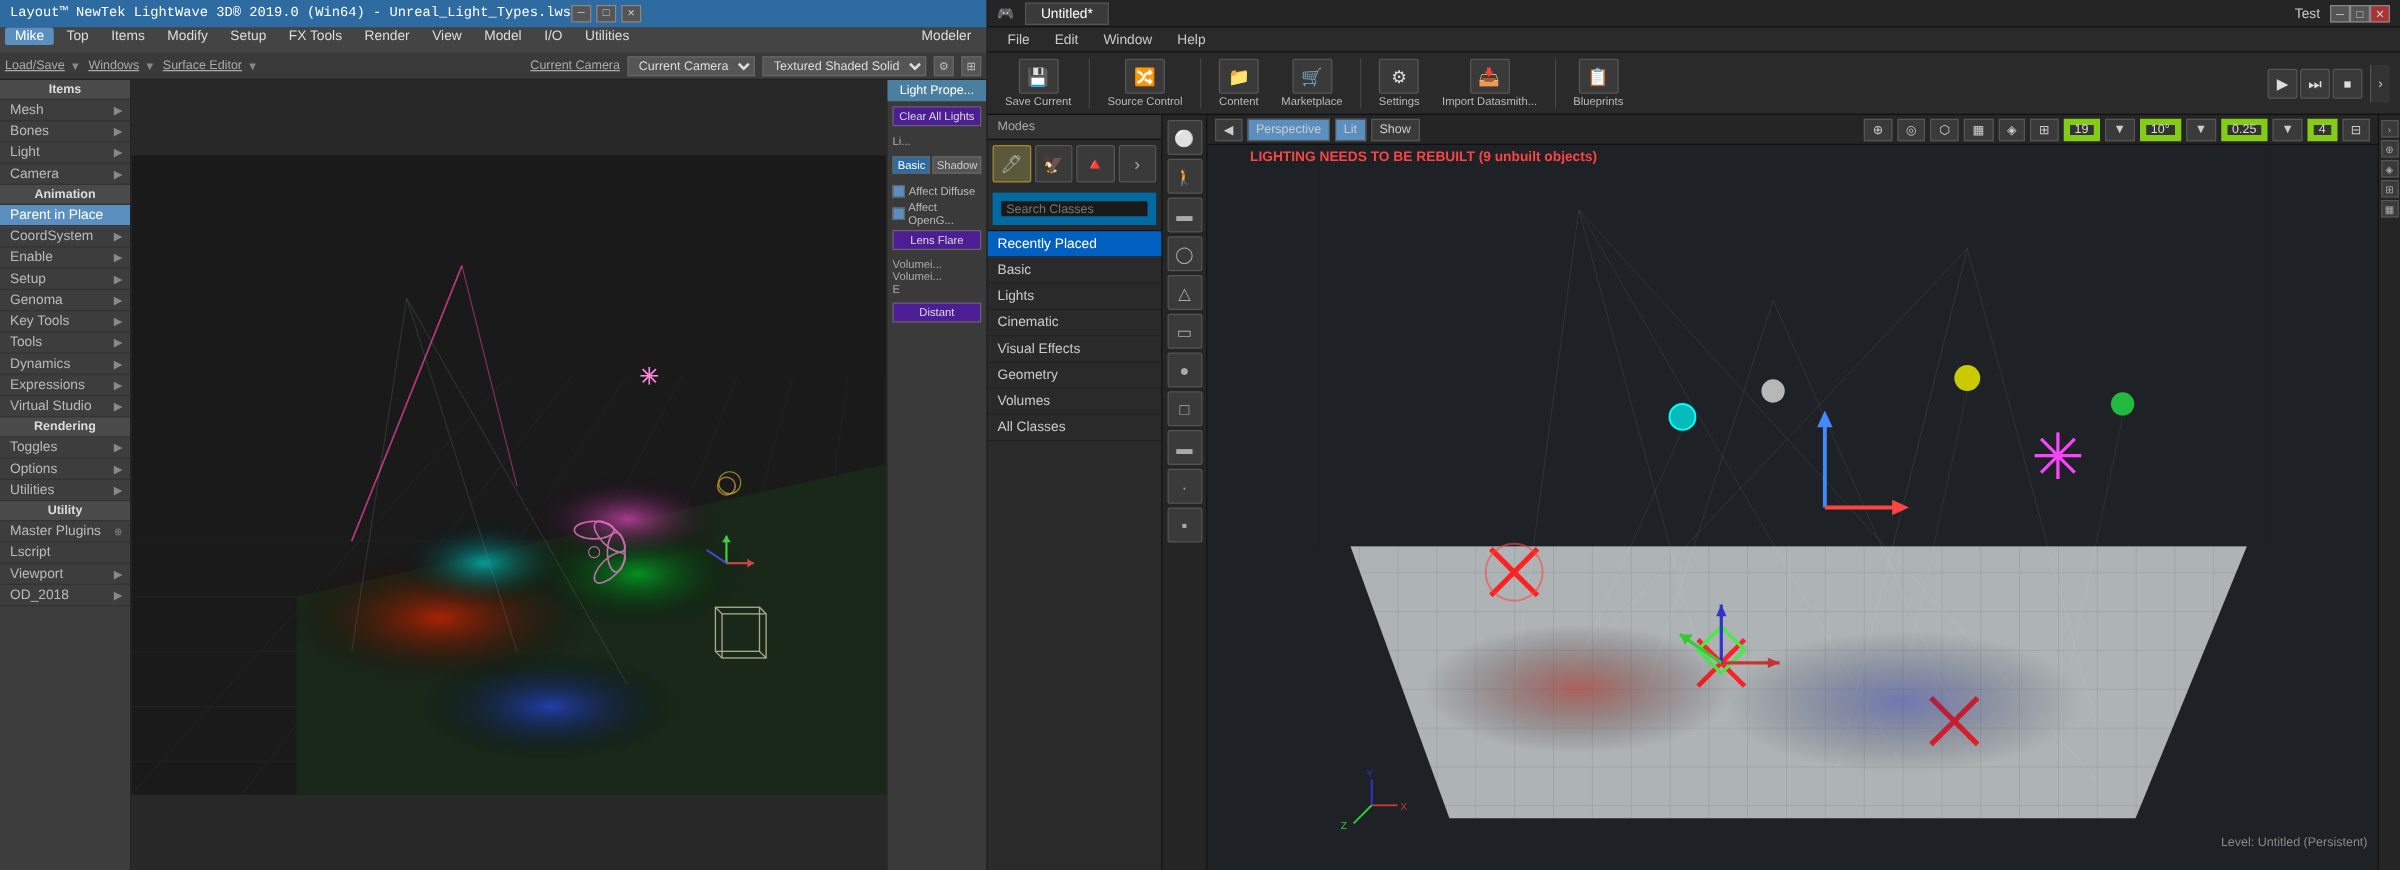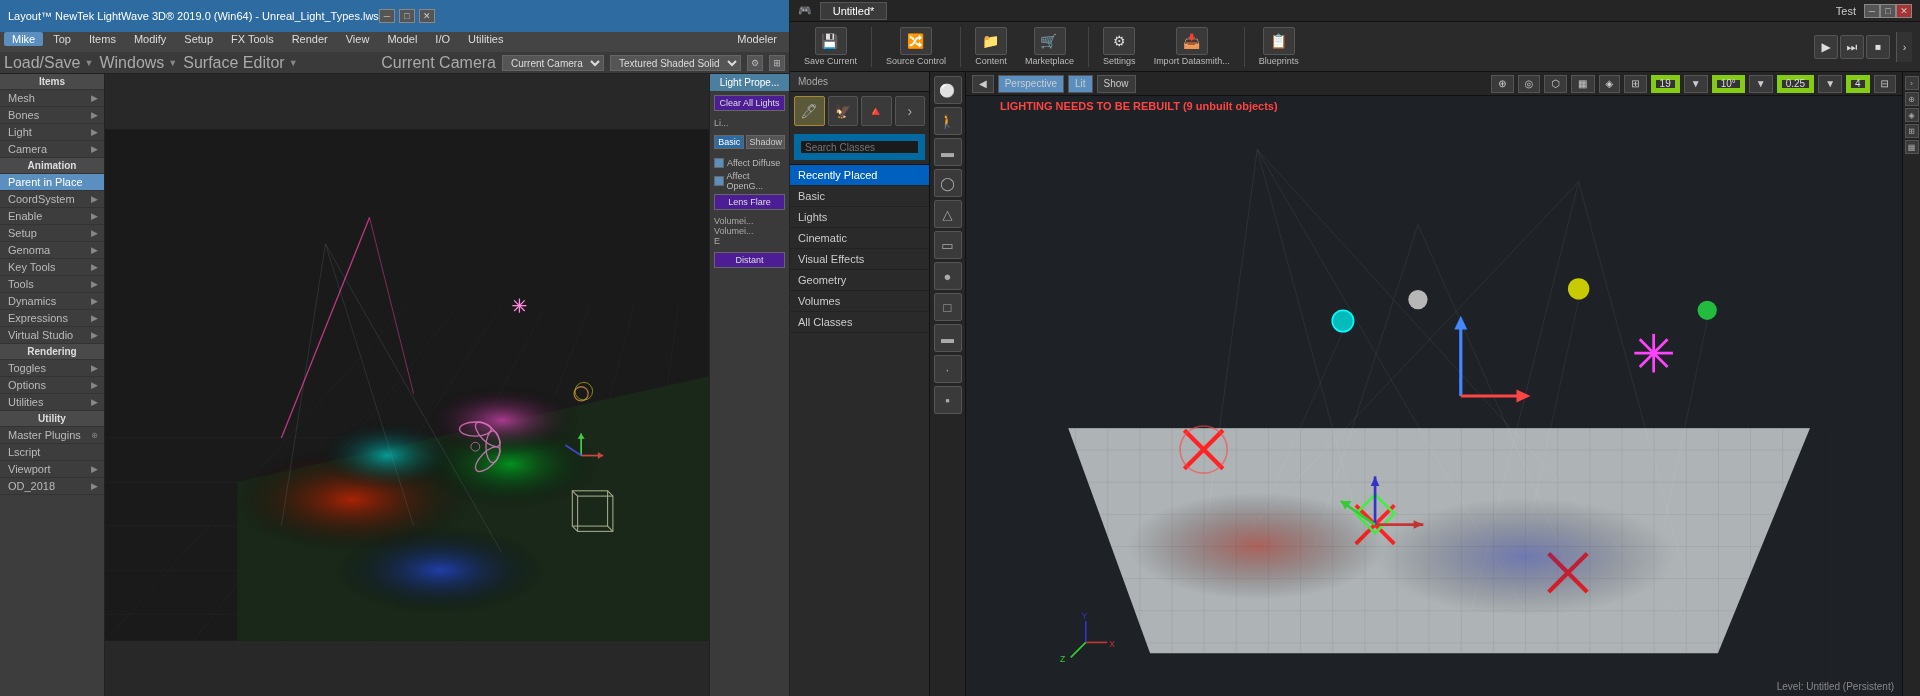--- a/index.html
+++ b/index.html
@@ -9,28 +9,29 @@
     #lightwave-panel {
       width: 790px;
       height: 696px;
       background: #3a3a3a;
       display: flex;
       flex-direction: column;
       border-right: 1px solid #222;
     }
 
     #lw-titlebar {
-      height: 32px;
+      height: 22px;
       background: #2d6ba0;
       display: flex;
       align-items: center;
       padding: 0 8px;
       color: #fff;
       font-size: 11px;
       flex-shrink: 0;
+      font-family: Liberation Mono, monospace;
     }
     #lw-titlebar-controls { display: flex; gap: 4px; }
     .title-btn {
       width: 16px; height: 14px;
       background: #555;
       border: 1px solid #888;
       display: flex; align-items: center; justify-content: center;
       font-size: 9px; color: #ccc; cursor: pointer;
     }
 
@@ -60,21 +61,21 @@
       height: 22px;
       background: #3a3a3a;
       display: flex;
       align-items: center;
       padding: 0 4px;
       gap: 6px;
       flex-shrink: 0;
       border-bottom: 1px solid #222;
     }
     .lw-toolbar-group { display: flex; align-items: center; gap: 4px; }
-    .lw-toolbar-label { color: #aaa; font-size: 16px; }
+    .lw-toolbar-label { color: #aaa; font-size: 10px; text-decoration: underline; }
     .lw-cam-select {
       background: #555;
       border: 1px solid #666;
       color: #ddd;
       font-size: 10px;
       padding: 1px 4px;
       height: 16px;
     }
     .lw-view-select {
       background: #555;
@@ -395,21 +396,21 @@
       top: 28px;
       left: 10px;
       color: #ff4444;
       font-size: 11px;
       font-weight: bold;
       z-index: 10;
       margin-left: 24px;
     }
     .ue-corner-info {
       position: absolute;
-      bottom: 4px;
+      bottom: 16px;
       right: 8px;
       color: #888;
       font-size: 10px;
     }
     
     #ue-right-strip {
       width: 18px;
       background: #252525;
       border-left: 1px solid #111;
       display: flex;
@@ -716,20 +717,26 @@
   <div id="ue-titlebar">
     <span style="color:#888;font-size:11px;margin-right:8px">🎮</span>
     <span style="background:#3a3a3a;padding:2px 12px;border:1px solid #555;color:#fff;font-size:11px">Untitled*</span>
     <div style="flex:1"></div>
     <span style="color:#ccc;font-size:11px;margin-right:8px">Test</span>
     <div class="title-btn" style="background:#555">─</div>
     <div class="title-btn" style="background:#555">□</div>
     <div class="title-btn" style="background:#aa3333">✕</div>
   </div>
 
+  <div id="ue-menubar">
+    <div class="ue-menu-item">File</div>
+    <div class="ue-menu-item">Edit</div>
+    <div class="ue-menu-item">Window</div>
+    <div class="ue-menu-item">Help</div>
+  </div>
 
   <div id="ue-toolbar">
     <div class="ue-tb-group">
       <div class="ue-tb-icon">💾</div>
       <div class="ue-tb-label">Save Current</div>
     </div>
     <div class="ue-tb-separator"></div>
     <div class="ue-tb-group">
       <div class="ue-tb-icon">🔀</div>
       <div class="ue-tb-label">Source Control</div>

